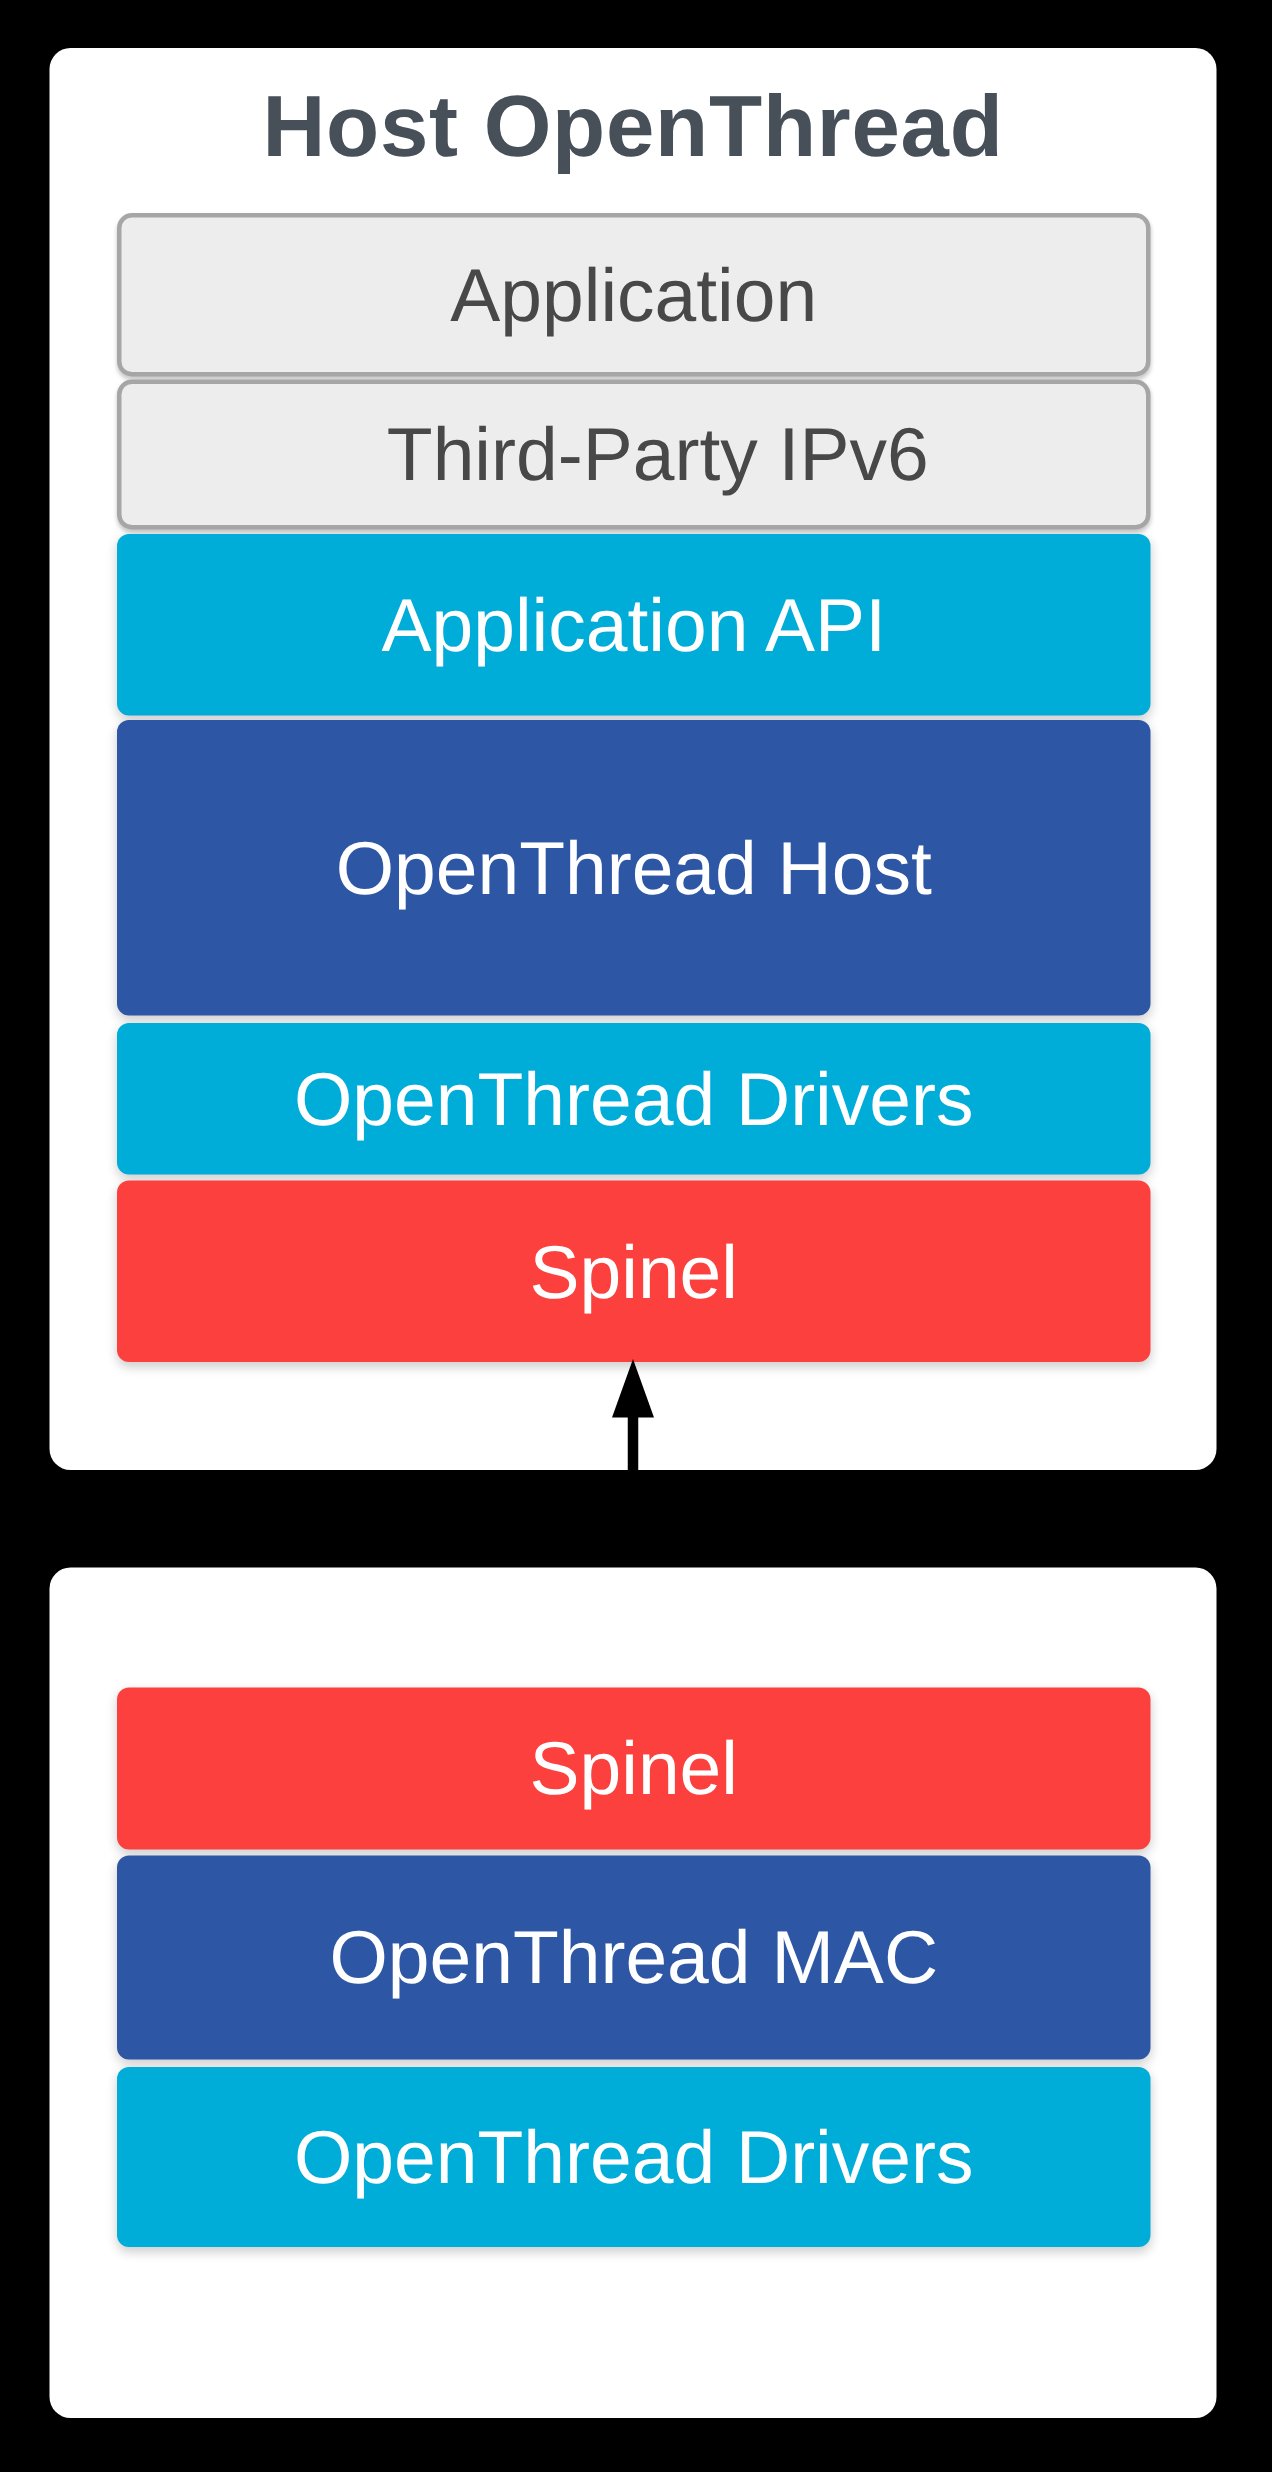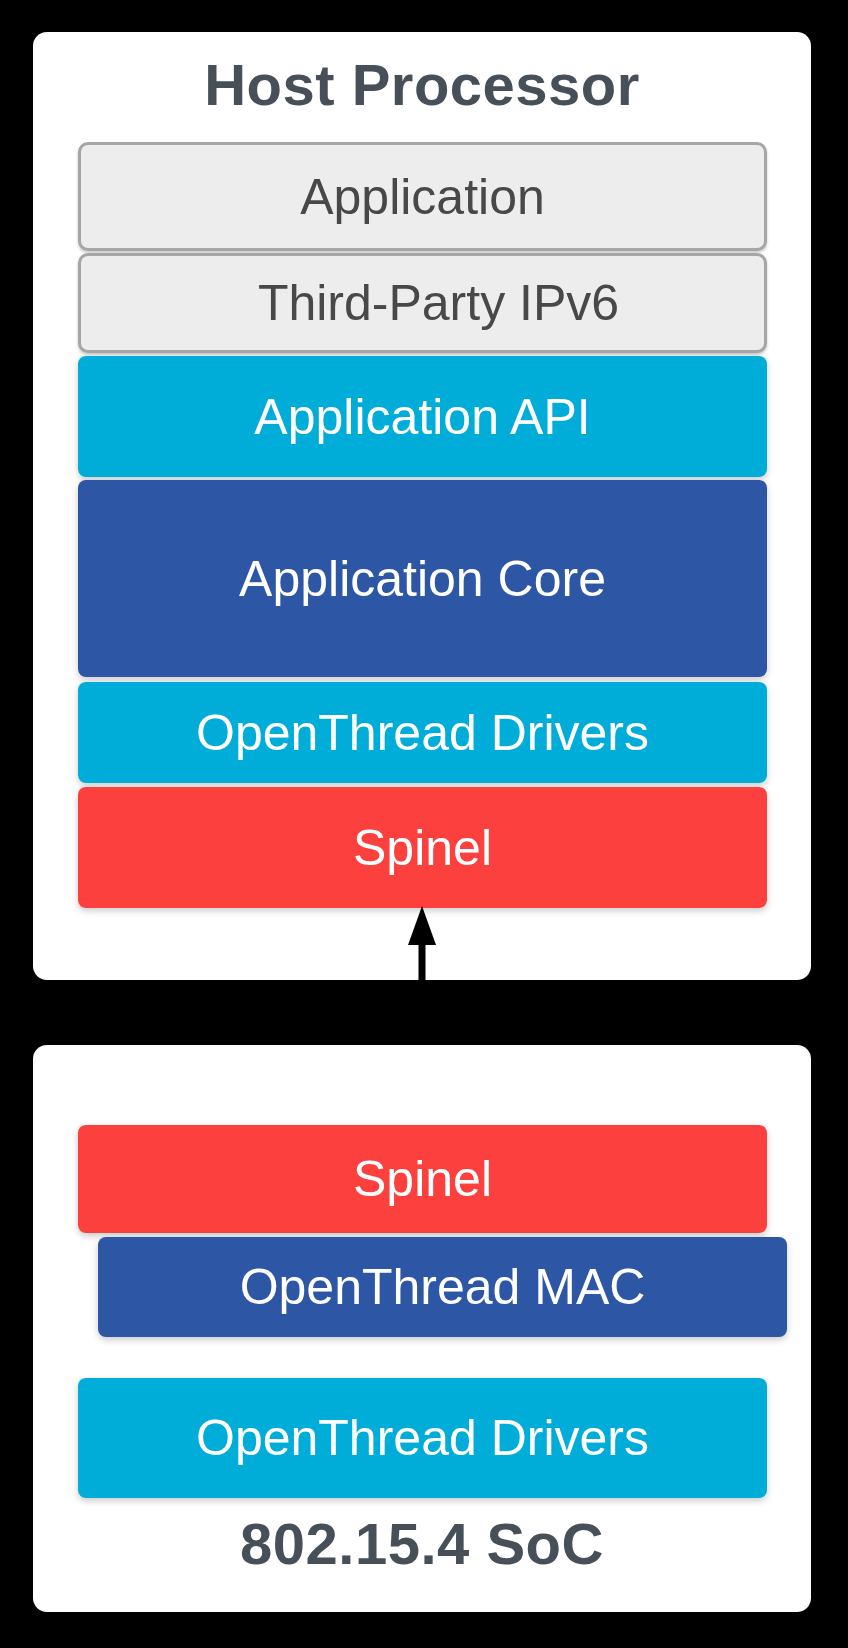--- a/index.html
+++ b/index.html
@@ -65,51 +65,51 @@
   
   #layer-application   { top: 110px; height: 109px; }
   #layer-thirdparty    { top: 221px; height: 100px; }
   #layer-api           { top: 324px; height: 121px; }
   #layer-core          { top: 448px; height: 197px; }
   #layer-drivers-host  { top: 650px; height: 101px; }
   #layer-spinel-host   { top: 755px; height: 121px; }
 
   
   #layer-spinel-soc    { top: 80px;  height: 108px; }
-  #layer-mac           { top: 192px; height: 100px; margin-left: 20px; }
+  #layer-mac           { top: 192px; height: 136px; }
   #layer-drivers-soc   { top: 333px; height: 120px; }
 
   #link-arrow {
     position: absolute;
     left: 400px;
     top: 906px;
     width: 44px;
     height: 216px;
   }
 </style>
 </head>
 <body>
 
 <div class="panel" id="host-panel">
-  <div class="panel-title" id="host-title">Host Processor</div>
+  <div class="panel-title" id="host-title">Host OpenThread</div>
 
   <div class="layer gray" id="layer-application" style="background-color: rgb(237, 237, 237);">
     <span class="layer-label">Application</span>
   </div>
 
   <div class="layer gray" id="layer-thirdparty" style="background-color: rgb(237, 237, 237); padding-left: 32px;">
     <span class="layer-label">Third-Party IPv6</span>
   </div>
 
   <div class="layer" id="layer-api" style="background-color: rgb(0, 172, 216);">
     <span class="layer-label">Application API</span>
   </div>
 
   <div class="layer" id="layer-core" style="background-color: rgb(45, 86, 164);">
-    <span class="layer-label">Application Core</span>
+    <span class="layer-label">OpenThread Host</span>
   </div>
 
   <div class="layer" id="layer-drivers-host" style="background-color: rgb(0, 172, 216);">
     <span class="layer-label">OpenThread Drivers</span>
   </div>
 
   <div class="layer" id="layer-spinel-host" style="background-color: rgb(252, 64, 61);">
     <span class="layer-label">Spinel</span>
   </div>
 </div>
@@ -126,14 +126,13 @@
   </div>
 
   <div class="layer" id="layer-mac" style="background-color: rgb(45, 86, 164);">
     <span class="layer-label">OpenThread MAC</span>
   </div>
 
   <div class="layer" id="layer-drivers-soc" style="background-color: rgb(0, 172, 216);">
     <span class="layer-label">OpenThread Drivers</span>
   </div>
 
-  <div class="panel-title" id="soc-title">802.15.4 SoC</div>
 </div>
 
 </body></html>

